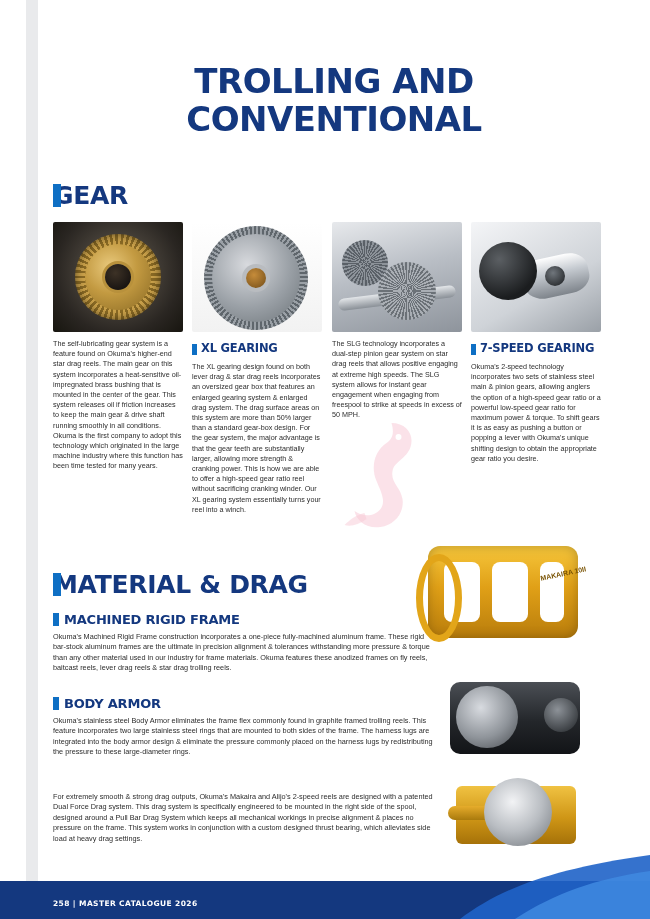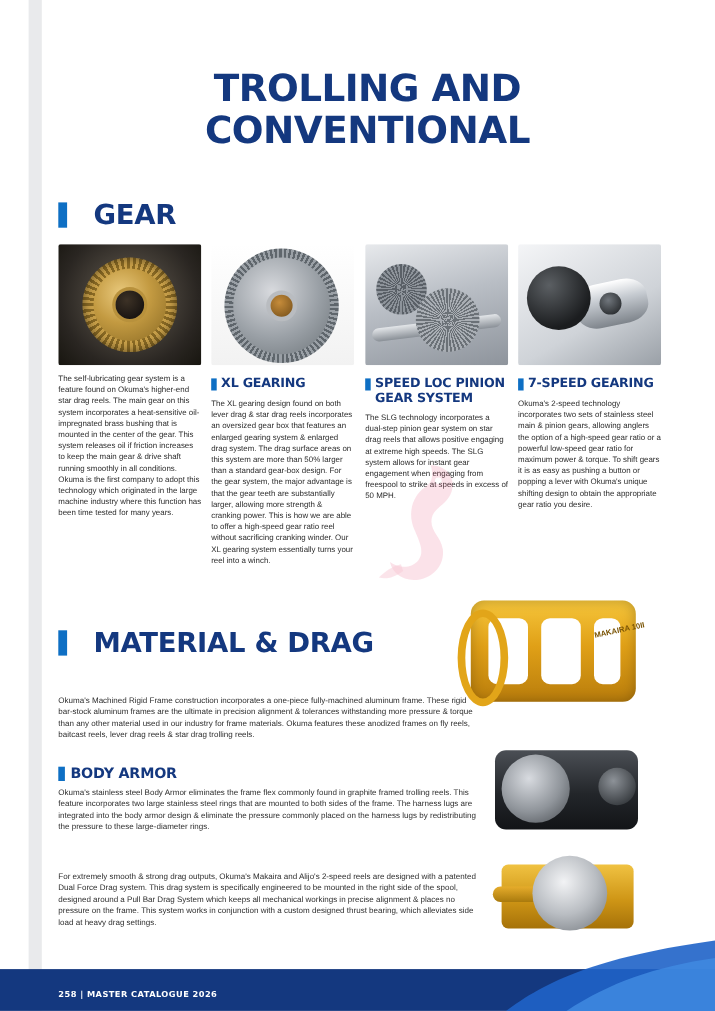--- a/index.html
+++ b/index.html
@@ -62,21 +62,21 @@
   .title .l2 { display: block; }
 
   
   .sect-head {
     position: absolute;
     color: #14387f;
     font-family: "DejaVu Sans", sans-serif;
     font-weight: bold;
     font-size: 25px;
     letter-spacing: -0.3px;
-    padding-left: 32px;
+    padding-left: 0;
   }
   .sect-head:before {
     content: "";
     position: absolute;
     left: 0;
     top: 3px;
     width: 8px;
     height: 23px;
     background: #0e6fc4;
   }
@@ -310,21 +310,20 @@
       <div class="gbody">The XL gearing design found on both lever drag &amp; star drag reels incorporates an oversized gear box that features an enlarged gearing system &amp; enlarged drag system. The drag surface areas on this system are more than 50% larger than a standard gear-box design. For the gear system, the major advantage is that the gear teeth are substantially larger, allowing more strength &amp; cranking power. This is how we are able to offer a high-speed gear ratio reel without sacrificing cranking winder. Our XL gearing system essentially turns your reel into a winch.</div>
     </div>
 
     <div class="gcol c3">
       <div class="gimg">
         <div class="photo-bg p3-bg"></div>
         <div class="p3-a"></div>
         <div class="p3-shaft"></div>
         <div class="p3-b"></div>
       </div>
-      <div class="gsubhead">SPEED LOC PINION GEAR SYSTEM</div>
       <div class="gbody">The SLG technology incorporates a dual-step pinion gear system on star drag reels that allows positive engaging at extreme high speeds. The SLG system allows for instant gear engagement when engaging from freespool to strike at speeds in excess of 50 MPH.</div>
     </div>
 
     <div class="gcol c4">
       <div class="gimg">
         <div class="photo-bg p4-bg"></div>
         <div class="p4-chrome"></div>
         <div class="p4-knob"></div>
         <div class="p4-hole"></div>
       </div>
@@ -333,20 +332,21 @@
     </div>
 
     <svg class="watermark" viewBox="0 0 100 120">
       <path d="M55 8 C70 8 78 20 74 32 C70 44 58 46 56 56 C54 68 64 72 66 84 C68 98 58 110 44 112 C30 114 20 106 18 96 C26 102 38 102 44 94 C50 86 44 76 40 66 C34 52 38 36 50 28 C56 24 58 18 55 8 Z" fill="#e8517a" opacity="0.55"></path>
       <path d="M30 104 C22 110 14 112 8 110 C14 104 20 100 28 98 Z" fill="#e8517a" opacity="0.5"></path>
       <circle cx="62" cy="22" r="3" fill="#ffffff"></circle>
     </svg>
 
     <div class="sect-head" id="material-heading">MATERIAL &amp; DRAG</div>
 
+    <div class="msub" id="frame-head">MACHINED RIGID FRAME</div>
     <div class="mbody" id="frame-body">Okuma's Machined Rigid Frame construction incorporates a one-piece fully-machined aluminum frame. These rigid bar-stock aluminum frames are the ultimate in precision alignment &amp; tolerances withstanding more pressure &amp; torque than any other material used in our industry for frame materials. Okuma features these anodized frames on fly reels, baitcast reels, lever drag reels &amp; star drag trolling reels.</div>
 
     <div class="msub" id="armor-head">BODY ARMOR</div>
     <div class="mbody" id="armor-body">Okuma's stainless steel Body Armor eliminates the frame flex commonly found in graphite framed trolling reels. This feature incorporates two large stainless steel rings that are mounted to both sides of the frame. The harness lugs are integrated into the body armor design &amp; eliminate the pressure commonly placed on the harness lugs by redistributing the pressure to these large-diameter rings.</div>
 
     <div class="mbody" id="lever-body">For extremely smooth &amp; strong drag outputs, Okuma's Makaira and Alijo's 2-speed reels are designed with a patented Dual Force Drag system. This drag system is specifically engineered to be mounted in the right side of the spool, designed around a Pull Bar Drag System which keeps all mechanical workings in precise alignment &amp; places no pressure on the frame. This system works in conjunction with a custom designed thrust bearing, which alleviates side load at heavy drag settings.</div>
 
   </div>
 
   <div class="pimg" id="frame-photo">

